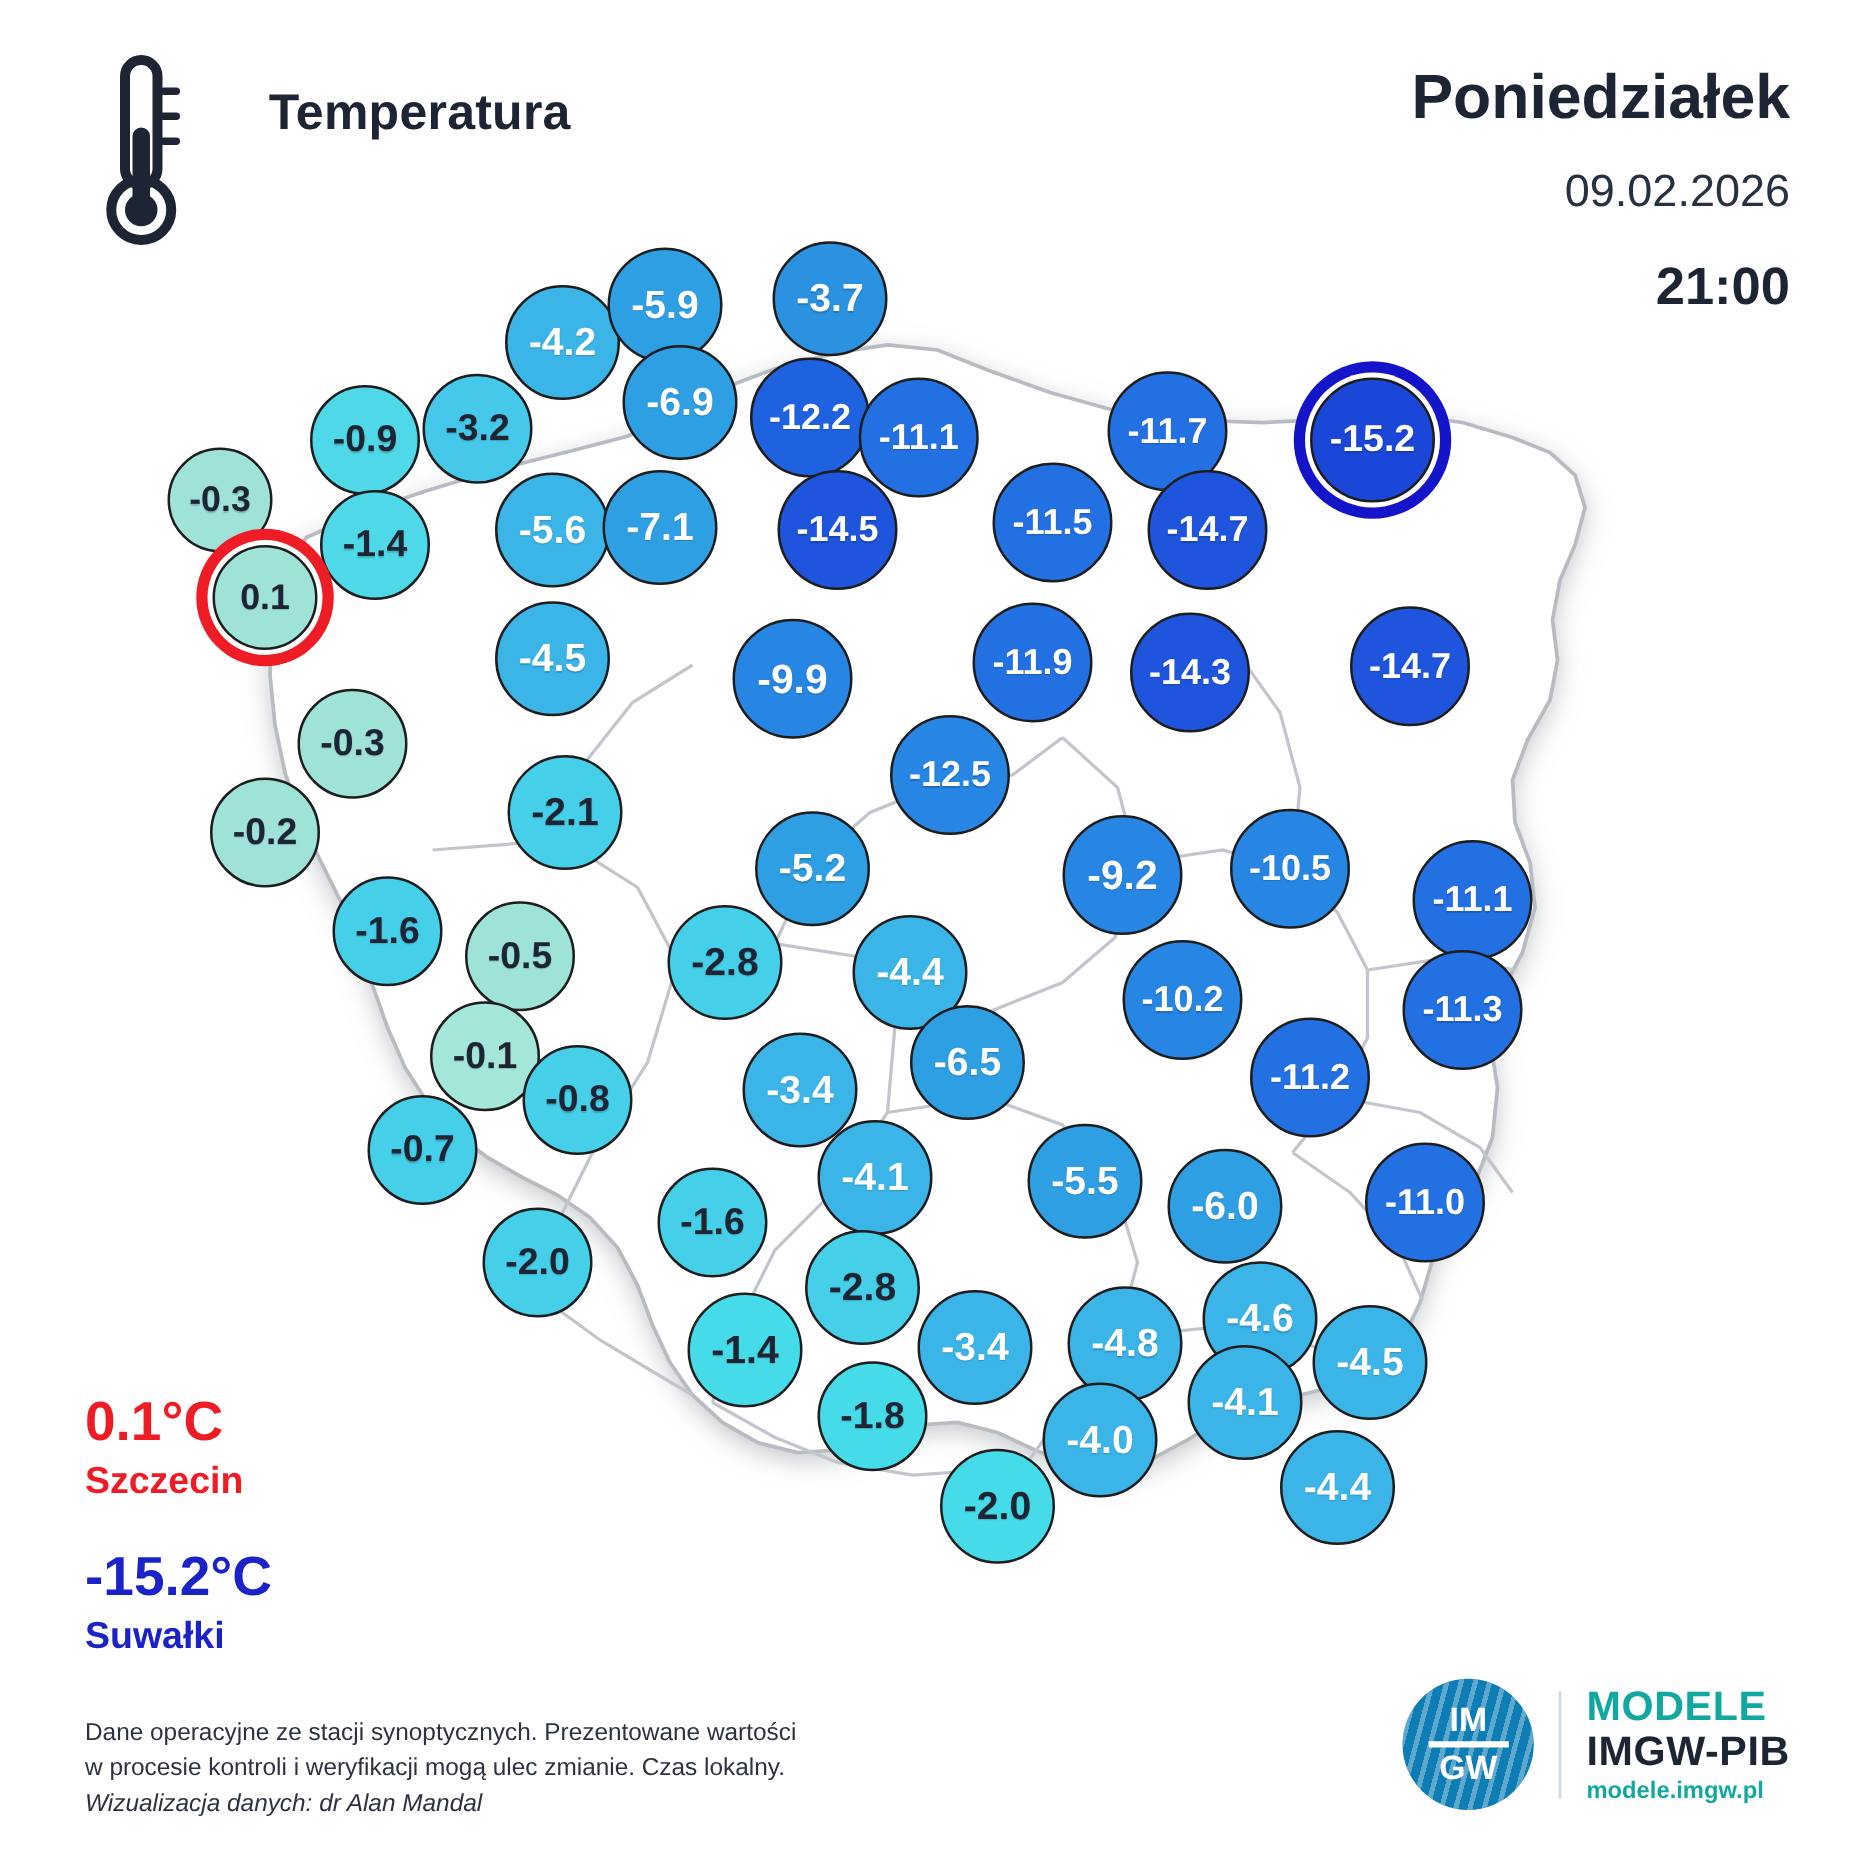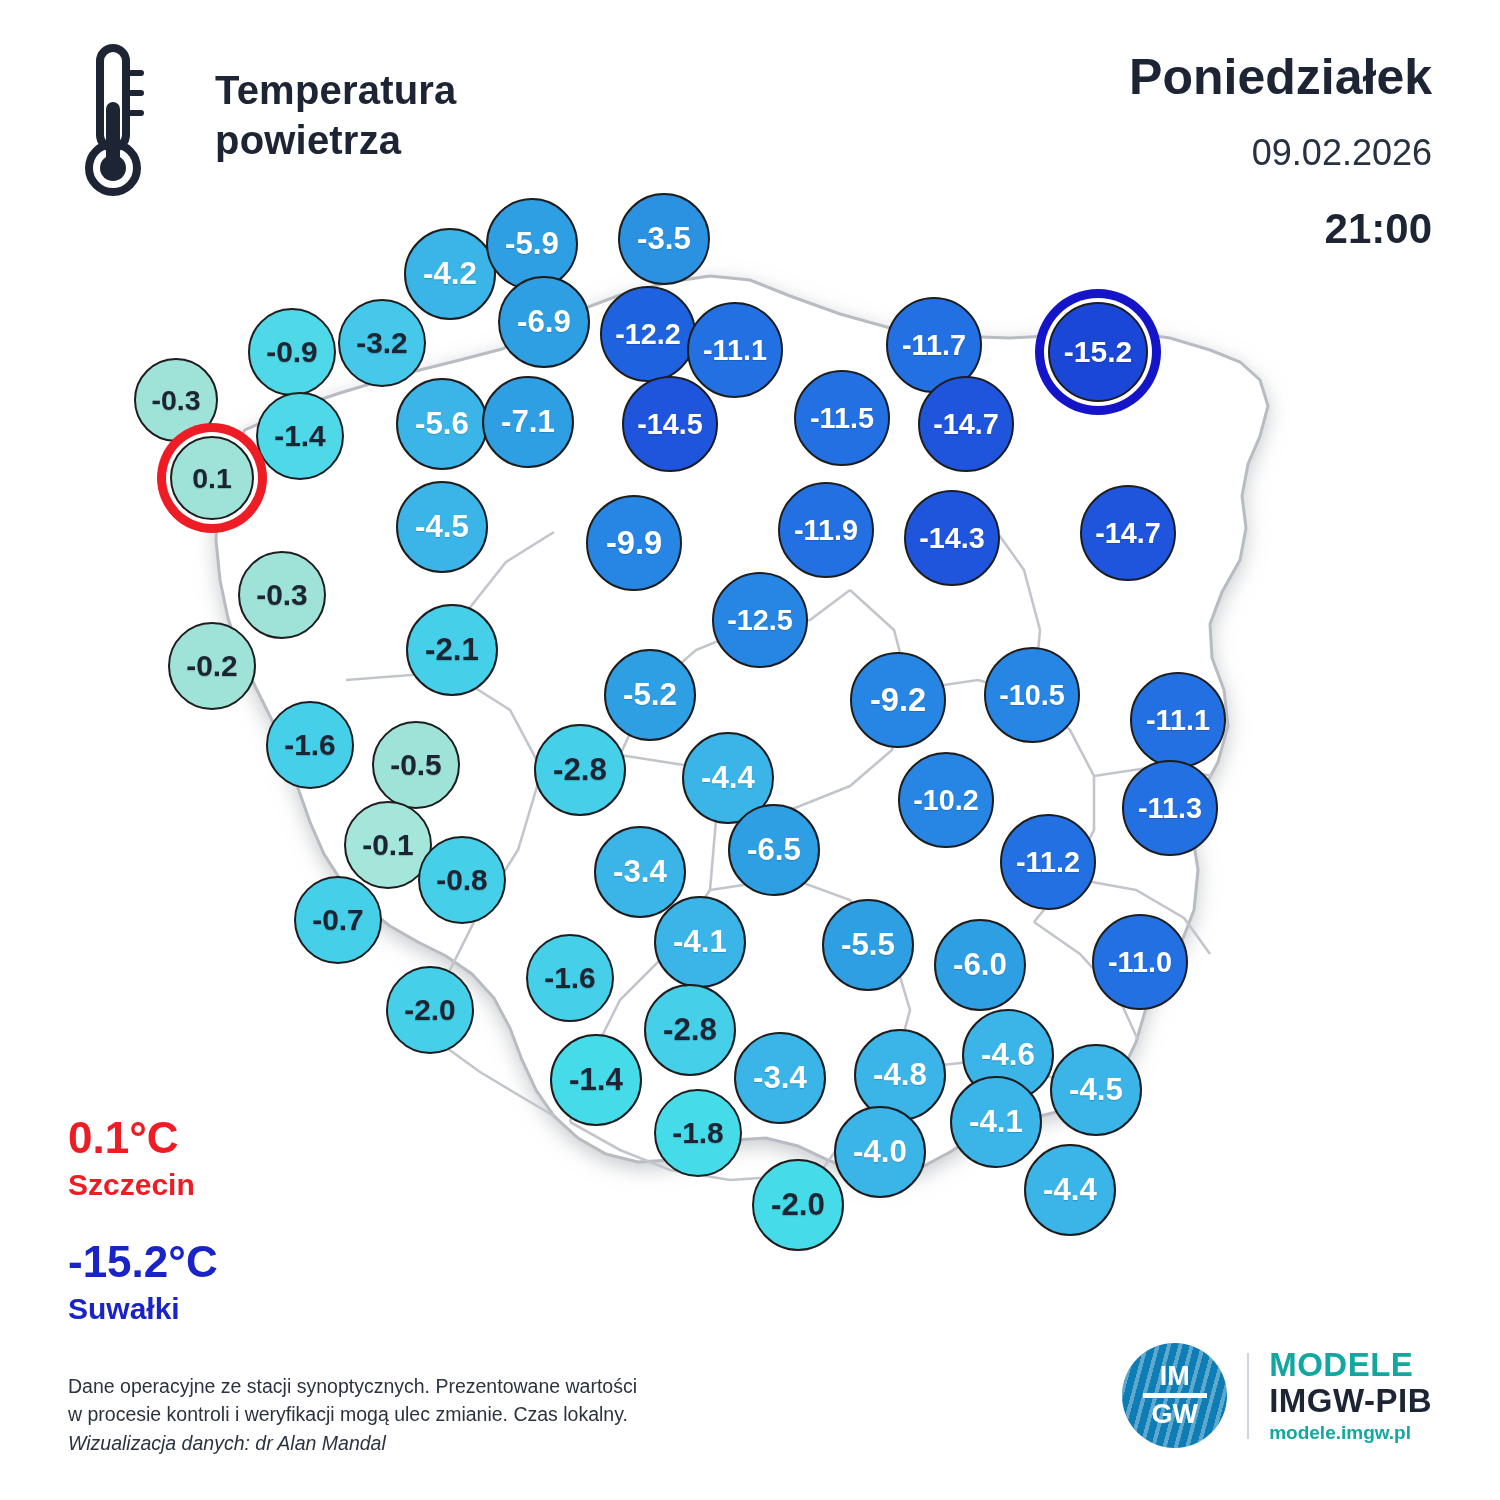--- a/index.html
+++ b/index.html
@@ -11,20 +11,21 @@
     overflow:hidden;
     color:#1d2433;
   }
   
   #header{position:absolute;top:0;left:0;width:1500px;height:270px;}
   #thermo-icon{position:absolute;left:78px;top:42px;width:70px;height:160px;}
   #title{
     position:absolute;left:215px;top:65px;
     font-size:40px;font-weight:bold;line-height:1.25;
     letter-spacing:.2px;
+    text-align:right;
   }
   #day{
     position:absolute;right:68px;top:48px;
     font-size:50px;font-weight:bold;text-align:right;
   }
   #date{
     position:absolute;right:68px;top:132px;
     font-size:36px;text-align:right;color:#273142;
   }
   #time{
@@ -89,21 +90,20 @@
     <circle cx="35" cy="126" r="24" fill="none" stroke="#1d2433" stroke-width="8"></circle>
     <rect x="28" y="60" width="14" height="62" rx="7" fill="#1d2433"></rect>
     <circle cx="35" cy="126" r="13" fill="#1d2433"></circle>
     <rect x="50" y="28" width="16" height="6" rx="3" fill="#1d2433"></rect>
     <rect x="50" y="48" width="16" height="6" rx="3" fill="#1d2433"></rect>
     <rect x="50" y="68" width="16" height="6" rx="3" fill="#1d2433"></rect>
   </svg>
 
   <div id="title">
     <div>Temperatura</div>
-    <div>powietrza</div>
   </div>
 
   <div id="day">Poniedziałek</div>
   <div id="date">09.02.2026</div>
   <div id="time">21:00</div>
 </div>
 
 <div id="map-area">
 
   <svg id="poland-svg" viewBox="0 0 1180 1120">
@@ -154,21 +154,21 @@
       <div class="station" style="left: 338px; top: 299px; width: 88px; height: 88px; background: rgb(69, 200, 234); color: rgb(29, 36, 51); font-size: 29.92px; z-index: 10; text-align: right;">
         <span>-3.2</span>
       </div>
       <div class="station" style="left: 404px; top: 228px; width: 92px; height: 92px; background: rgb(59, 180, 232); color: rgb(255, 255, 255); font-size: 31.28px; z-index: 10;">
         <span>-4.2</span>
       </div>
       <div class="station" style="left: 486px; top: 198px; width: 92px; height: 92px; background: rgb(47, 159, 228); color: rgb(255, 255, 255); font-size: 31.28px; z-index: 10;">
         <span>-5.9</span>
       </div>
       <div class="station" style="left: 618px; top: 193px; width: 92px; height: 92px; background: rgb(43, 146, 226); color: rgb(255, 255, 255); font-size: 31.28px; z-index: 10;">
-        <span>-3.5</span>
+        <span>-3.7</span>
       </div>
       <div class="station" style="left: 498px; top: 276px; width: 92px; height: 92px; background: rgb(47, 159, 228); color: rgb(255, 255, 255); font-size: 31.28px; z-index: 10;">
         <span>-6.9</span>
       </div>
       <div class="station" style="left: 600px; top: 286px; width: 96px; height: 96px; background: rgb(31, 98, 224); color: rgb(255, 255, 255); font-size: 28.8px; z-index: 10;">
         <span>-12.2</span>
       </div>
       <div class="station" style="left: 687px; top: 302px; width: 96px; height: 96px; background: rgb(35, 112, 226); color: rgb(255, 255, 255); font-size: 28.8px; z-index: 10;">
         <span>-11.1</span>
       </div>

